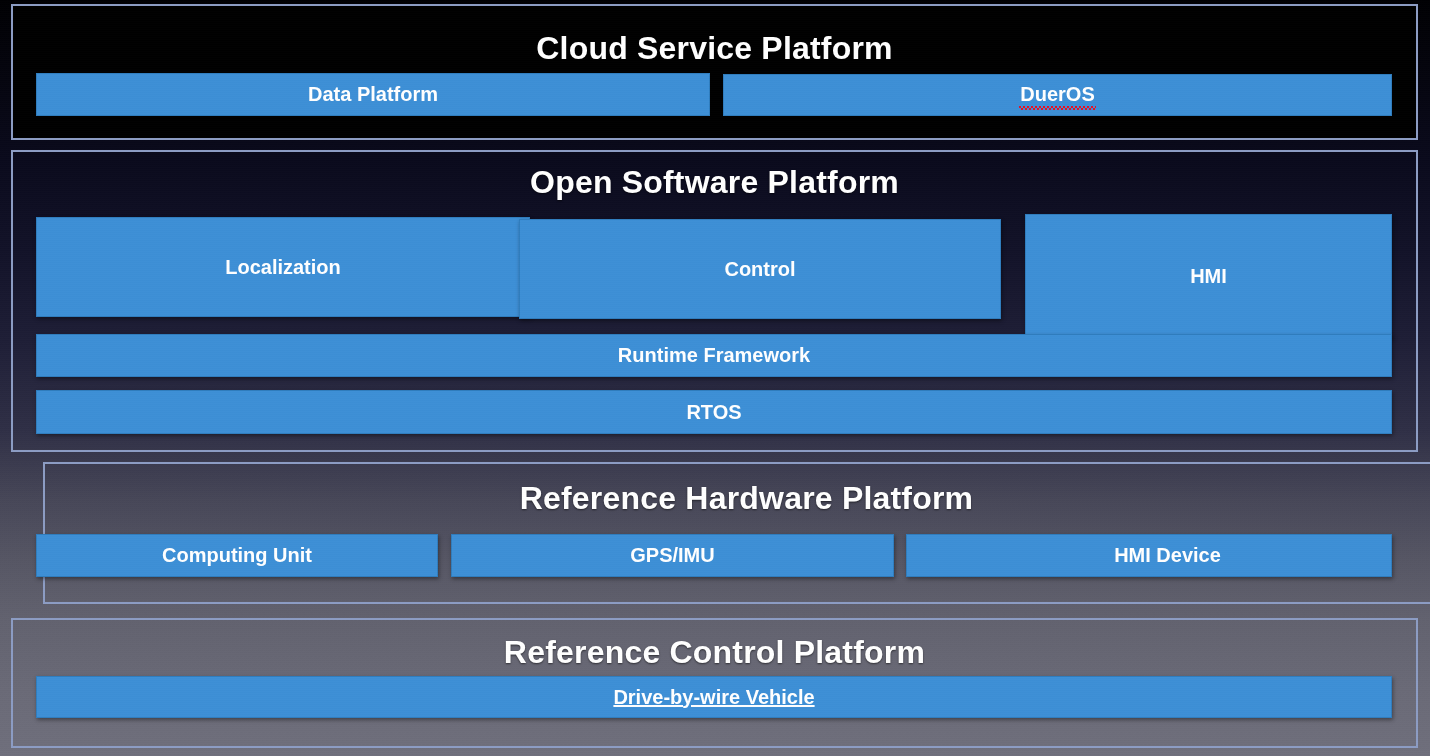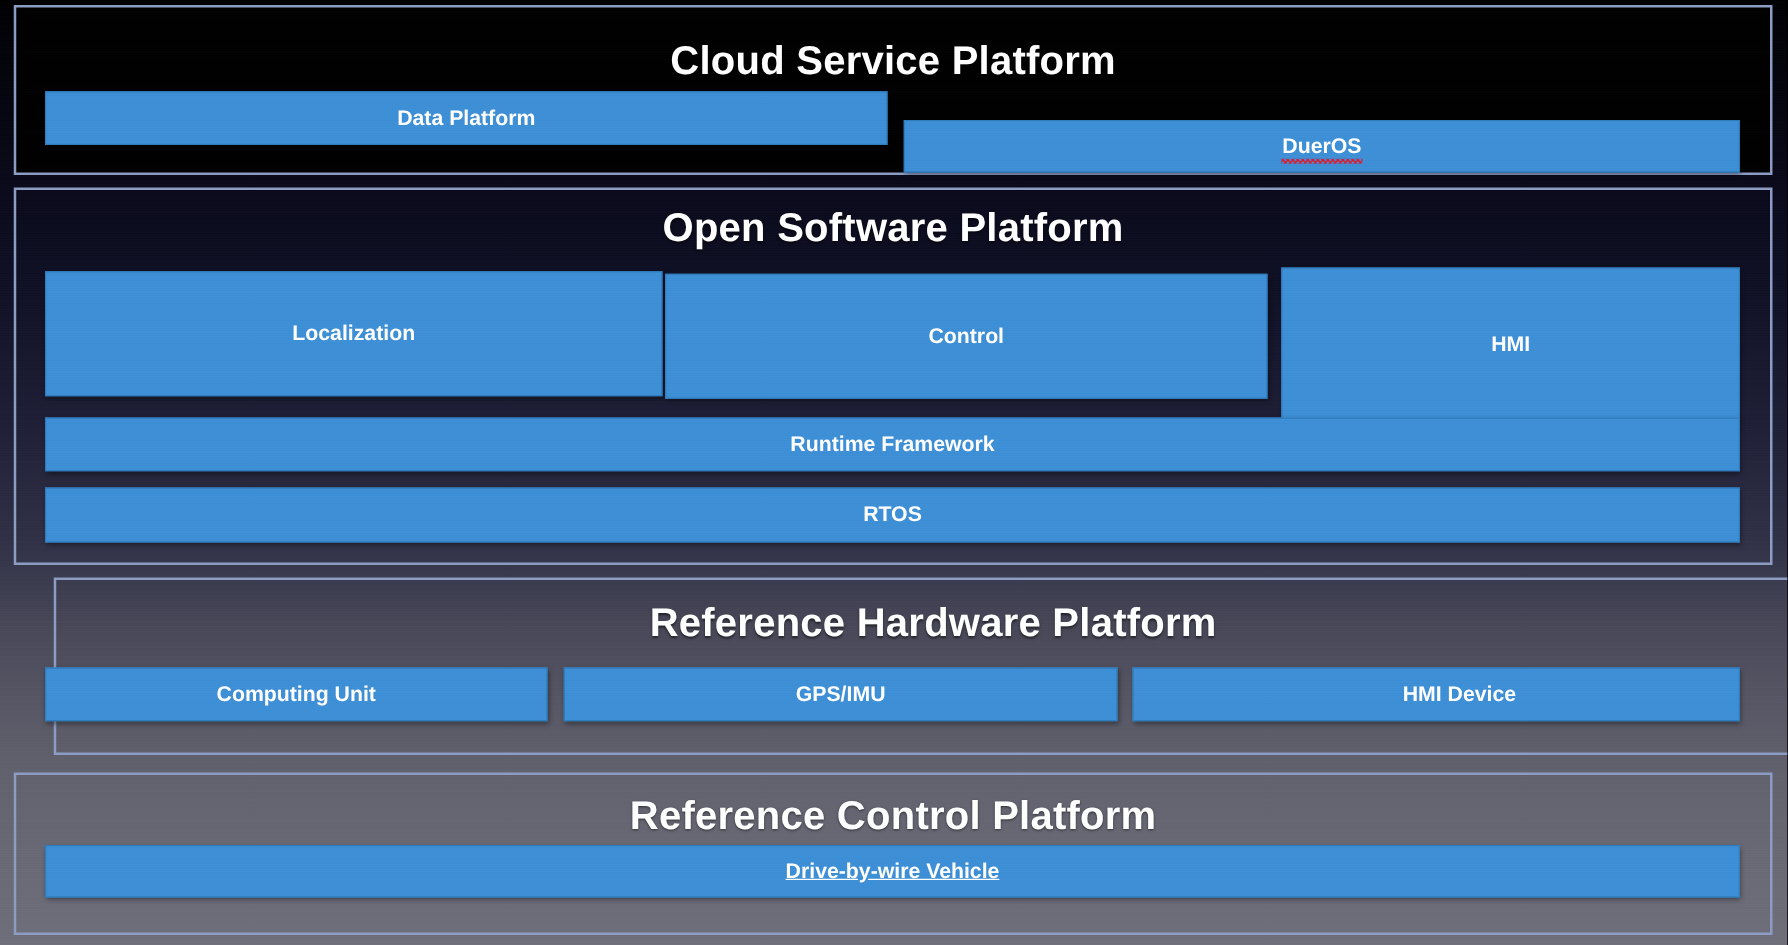--- a/index.html
+++ b/index.html
@@ -59,21 +59,21 @@
   .box {
     position: absolute;
     box-sizing: border-box;
     background: #3d8fd6;
     border: 1px solid #2f7dbe;
     display: flex;
     align-items: center;
     justify-content: center;
     color: #ffffff;
     font-weight: bold;
-    font-size: 17px;
+    font-size: 20px;
     box-shadow: 1px 2px 4px rgba(0,0,0,0.40);
     text-align: center;
   }
   .box .label {
     pointer-events: none;
   }
   
   .spell {
     position: relative;
     display: inline-block;
@@ -100,33 +100,33 @@
 <div id="stage">
 
   <div class="panel" style="left:11px; top:4px; width:1407px; height:136px; background:#000000;">
     <div class="panel-title" style="top:24px;">Cloud Service Platform</div>
   </div>
 
   <div class="box" style="left:36px; top:73px; width:674px; height:43px;">
     <span class="label">Data Platform</span>
   </div>
 
-  <div class="box" style="left:723px; top:74px; width:669px; height:42px;margin-top:22px;">
+  <div class="box" style="left:723px; top:74px; width:669px; height:42px;">
     <span class="label spell">DuerOS</span>
   </div>
 
   <div class="panel" style="left:11px; top:150px; width:1407px; height:302px;">
     <div class="panel-title" style="top:12px;">Open Software Platform</div>
   </div>
 
   <div class="box" style="left:36px; top:217px; width:494px; height:100px;text-align:center;">
     <span class="label">Localization</span>
   </div>
 
-  <div class="box" style="left:532px; top:219px; width:482px; height:100px;">
+  <div class="box" style="left:519px; top:219px; width:482px; height:100px;">
     <span class="label">Control</span>
   </div>
 
   <div class="box" style="left:1025px; top:214px; width:367px; height:124px;">
     <span class="label">HMI</span>
   </div>
 
   <div class="box" style="left:36px; top:334px; width:1356px; height:43px;">
     <span class="label">Runtime Framework</span>
   </div>

